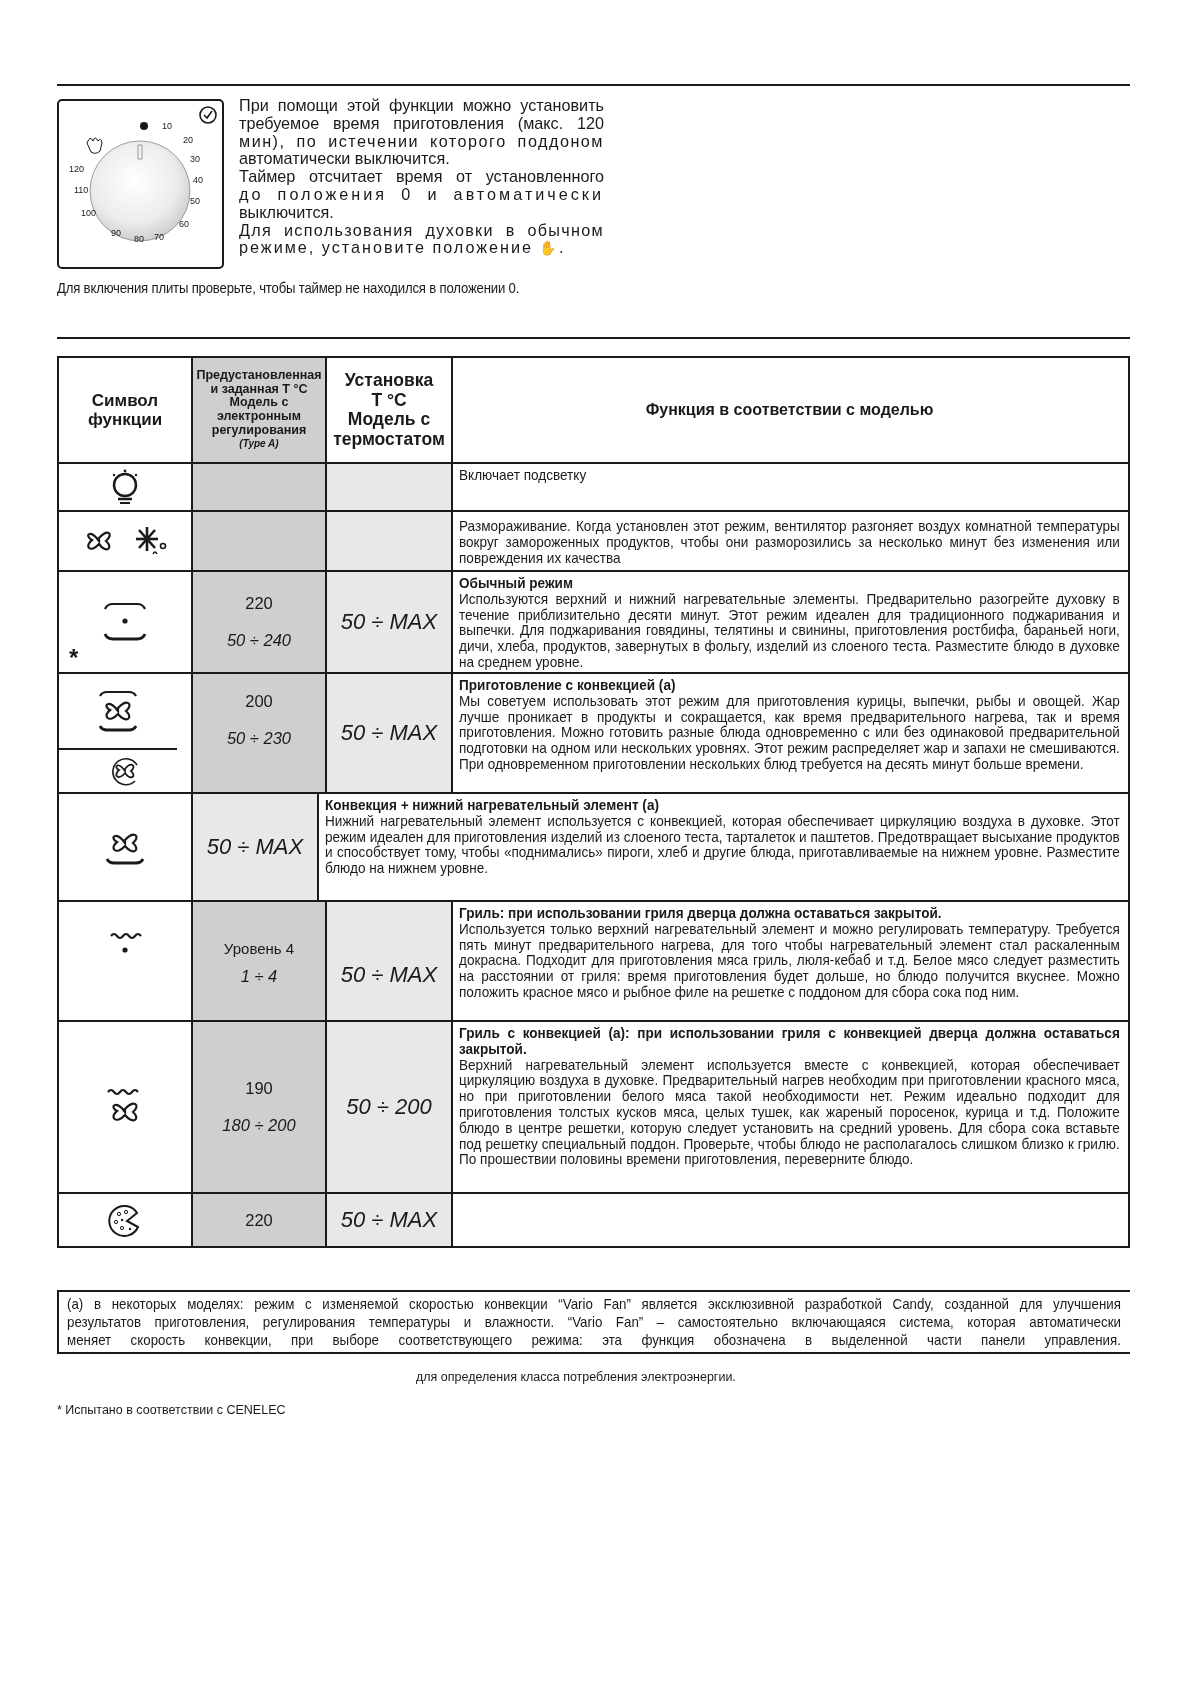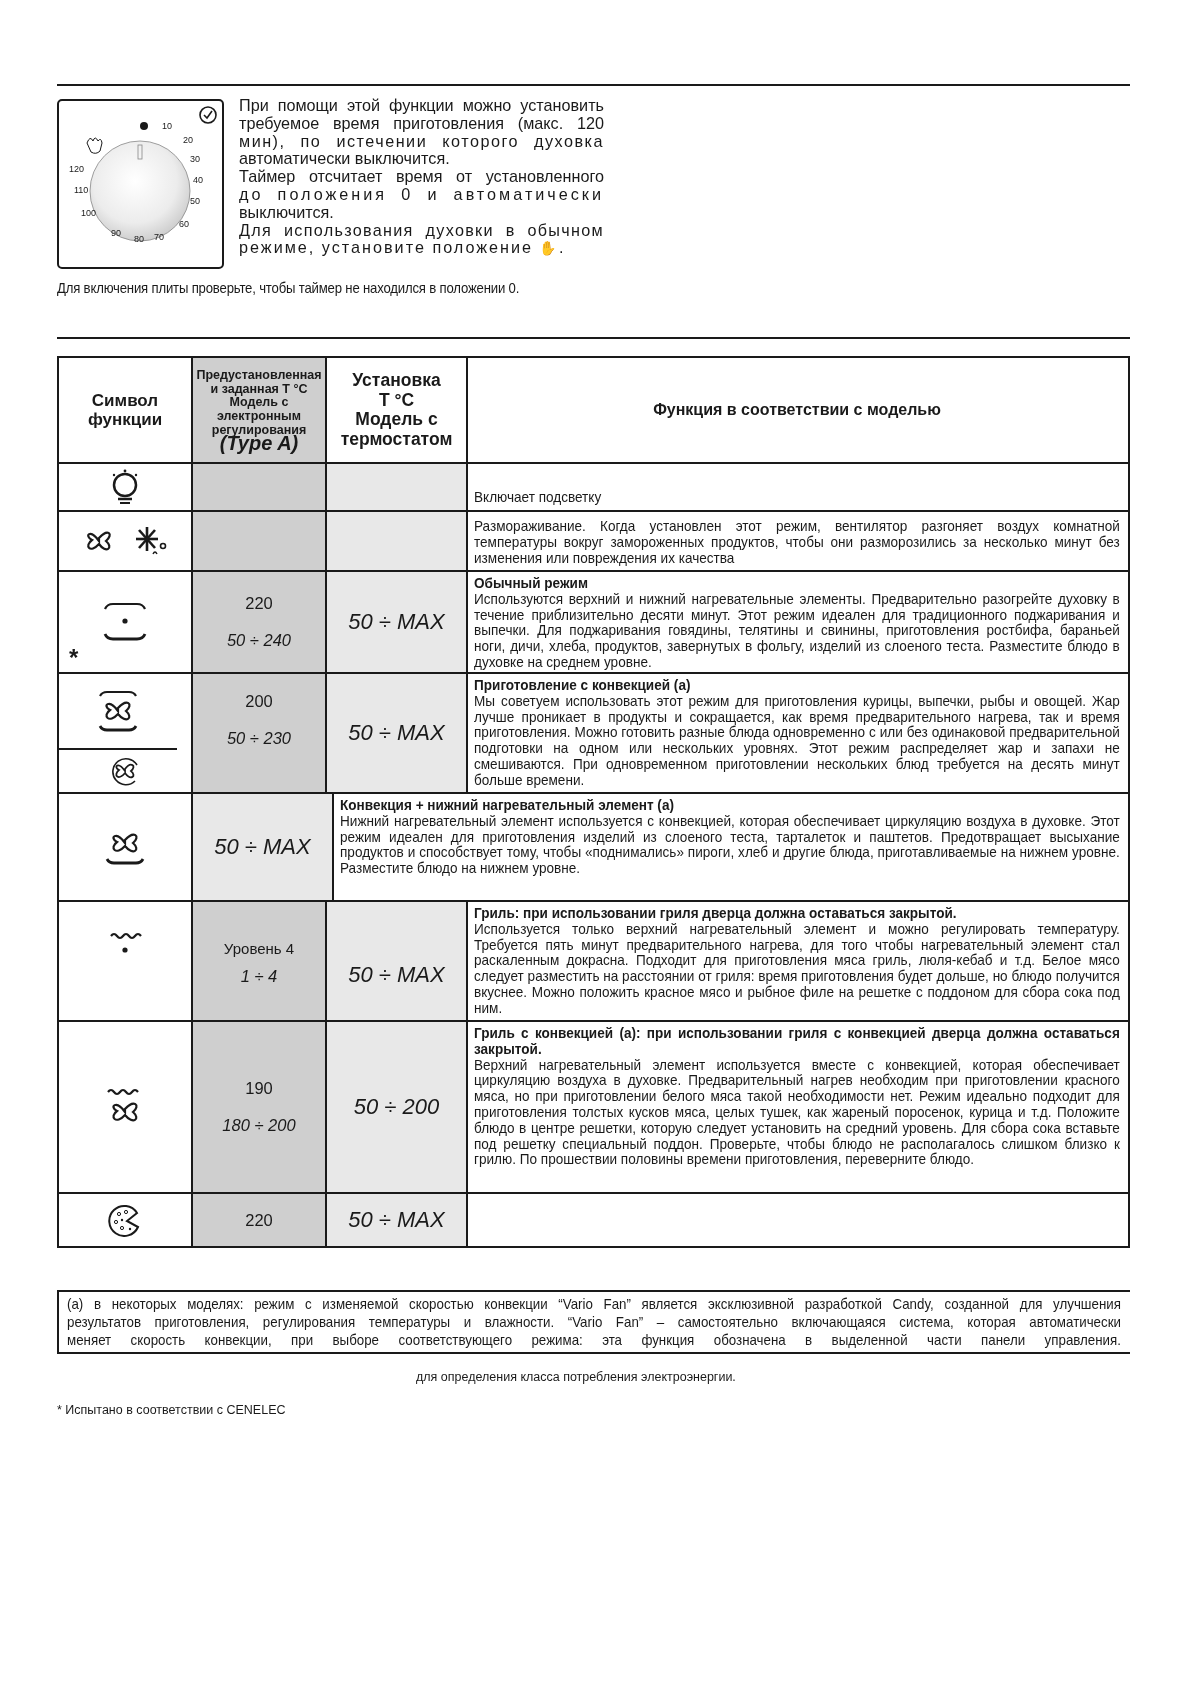--- a/index.html
+++ b/index.html
@@ -12,21 +12,21 @@
   .timer-text .line { display: block; white-space: nowrap; }
   .timer-text .spread { text-align-last: justify; }
   .timer-note { position: absolute; left: 57px; top: 280px; font-size: 14.3px; letter-spacing: -0.2px; transform: scaleX(0.92); transform-origin: left top; white-space: nowrap; }
 
   
   .table { position: absolute; left: 57px; top: 356px; width: 1073px; border: 2px solid #1a1a1a; box-sizing: border-box; }
   .trow { display: flex; border-top: 2px solid #1a1a1a; box-sizing: border-box; }
   .trow.first { border-top: none; }
   .c1 { width: 134px; flex: none; border-right: 2px solid #1a1a1a; box-sizing: border-box; position: relative; display: flex; align-items: center; justify-content: center; }
   .c2 { width: 134px; flex: none; border-right: 2px solid #1a1a1a; background: #cfcfcf; box-sizing: border-box; display: flex; flex-direction: column; align-items: center; justify-content: center; }
-  .c3 { width: 141px; flex: none; border-right: 2px solid #1a1a1a; background: #e8e8e8; box-sizing: border-box; display: flex; align-items: center; justify-content: center; }
+  .c3 { width: 126px; flex: none; border-right: 2px solid #1a1a1a; background: #e8e8e8; box-sizing: border-box; display: flex; align-items: center; justify-content: center; }
   .c4 { flex: 1; padding: 4px 8px 4px 6px; box-sizing: border-box; font-size: 14.6px; line-height: 15.8px; text-align: justify; }
   .c4 .inner { transform: scaleX(0.93); transform-origin: left top; width: 107.5%; }
   .hdr .c1 { font-weight: bold; font-size: 17px; line-height: 19px; text-align: center; }
   .hdr .c2 { font-weight: bold; font-size: 12.5px; line-height: 13.6px; text-align: center; }
   .hdr .c3 { font-weight: bold; font-size: 17.5px; line-height: 19.5px; text-align: center; background: #fff; }
   .hdr .c4 { display: flex; align-items: center; justify-content: center; font-weight: bold; font-size: 16px; }
   .val-main { font-size: 16.5px; }
   .val-range { font-size: 16.5px; font-style: italic; }
   .val-gap { height: 18px; }
   .c3 .val-range { font-size: 22px; }
@@ -76,21 +76,21 @@
       <text x="22" y="115">100</text>
       <text x="15" y="92">110</text>
       <text x="10" y="71">120</text>
     </g>
   </svg>
 </div>
 
 <div class="timer-text">
   <span class="line spread">При помощи этой функции можно установить</span>
   <span class="line spread">требуемое время приготовления (макс. 120</span>
-  <span class="line spread" style="letter-spacing:1.5px">мин), по истечении которого духовка</span>
+  <span class="line spread" style="letter-spacing:1.5px">мин), по истечении которого поддоном</span>
   <span class="line">автоматически выключится.</span>
   <span class="line spread">Таймер отсчитает время от установленного</span>
   <span class="line spread" style="letter-spacing:3px">до положения 0 и автоматически</span>
   <span class="line">выключится.</span>
   <span class="line spread" style="letter-spacing:1.3px">Для использования духовки в обычном</span>
   <span class="line" style="letter-spacing:2px"><span>режиме, установите положение</span> <span style="font-size:14px">✋</span><span>.</span></span>
 </div>
 
 <div class="timer-note">Для включения плиты проверьте, чтобы таймер не находился в положении 0.</div>
 
@@ -104,21 +104,21 @@
           <div>Символ</div>
           <div>функции</div>
         </div>
     </div>
     <div class="c2">
       <div>Предустановленная</div>
       <div>и заданная T °C</div>
       <div>Модель с</div>
       <div>электронным</div>
       <div>регулирования</div>
-      <div style="font-style:italic;font-size:20px">(Type A)</div>
+      <div style="font-style:italic;font-size:10px">(Type A)</div>
     </div>
     <div class="c3">
       <div>
         <div>Установка</div>
         <div>T °C</div>
         <div>Модель с</div>
         <div>термостатом</div>
       </div>
     </div>
     <div class="c4">Функция в соответствии с моделью</div>
@@ -130,21 +130,21 @@
         <circle cx="20" cy="18" r="11" fill="none" stroke="#1a1a1a" stroke-width="2.5"></circle>
         <line x1="13" y1="32" x2="27" y2="32" stroke="#1a1a1a" stroke-width="2.5"></line>
         <line x1="15" y1="36" x2="25" y2="36" stroke="#1a1a1a" stroke-width="2"></line>
         <circle cx="20" cy="4" r="1.4" fill="#1a1a1a"></circle>
           <circle cx="9" cy="8" r="1.2" fill="#1a1a1a"></circle>
           <circle cx="31" cy="8" r="1.2" fill="#1a1a1a"></circle>
       </svg>
     </div>
     <div class="c2"></div>
     <div class="c3"></div>
-    <div class="c4" style="display:flex;align-items:flex-end;">
+    <div class="c4" style="display:flex;align-items:flex-start;">
         <div class="inner">Включает подсветку</div>
       </div>
   </div>
 
   <div class="trow" style="height:60px;">
     <div class="c1" style="gap:18px;">
       <svg width="34" height="30" viewBox="0 0 34 30">
         <path d="M17 15 C 8 2, 2 10, 10 14 C 2 20, 8 28, 17 18 C 24 28, 32 22, 24 15 C 32 8, 26 2, 17 12 Z" fill="none" stroke="#1a1a1a" stroke-width="2.2"></path>
       </svg>
       <svg width="34" height="34" viewBox="0 0 34 34">

